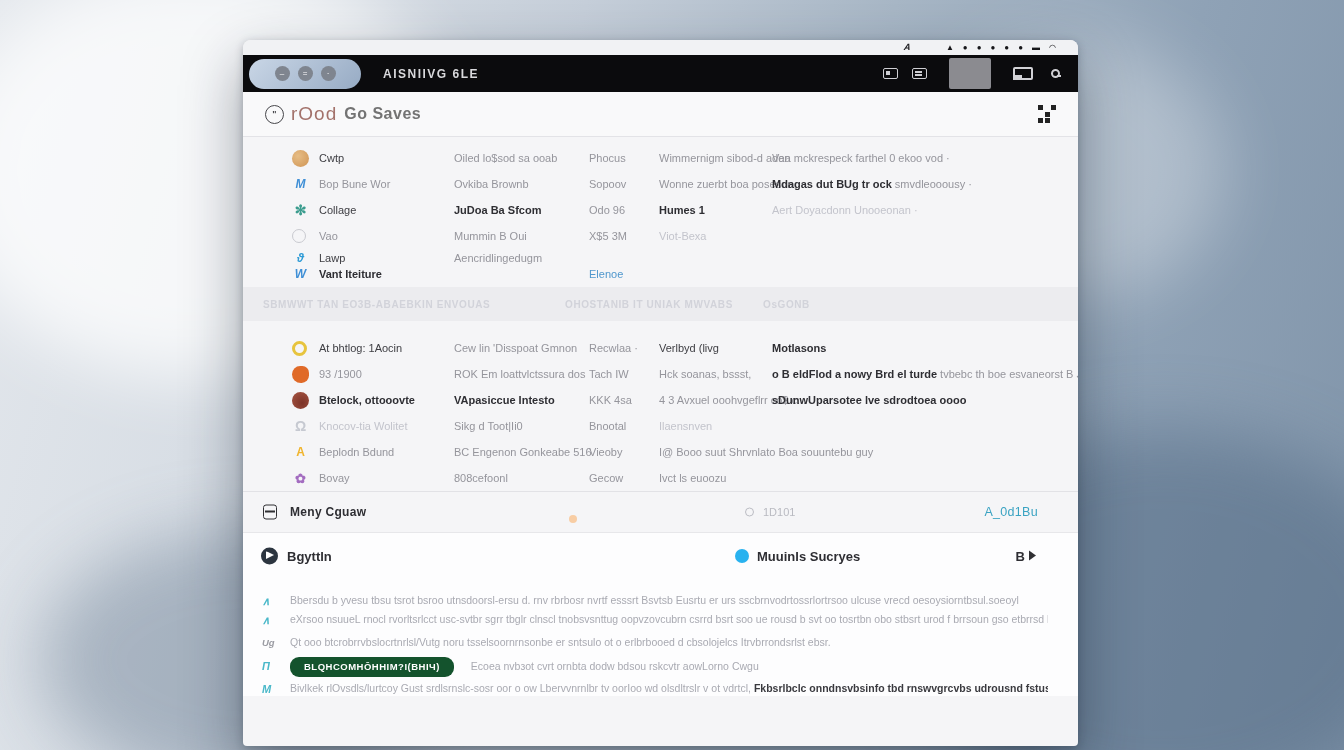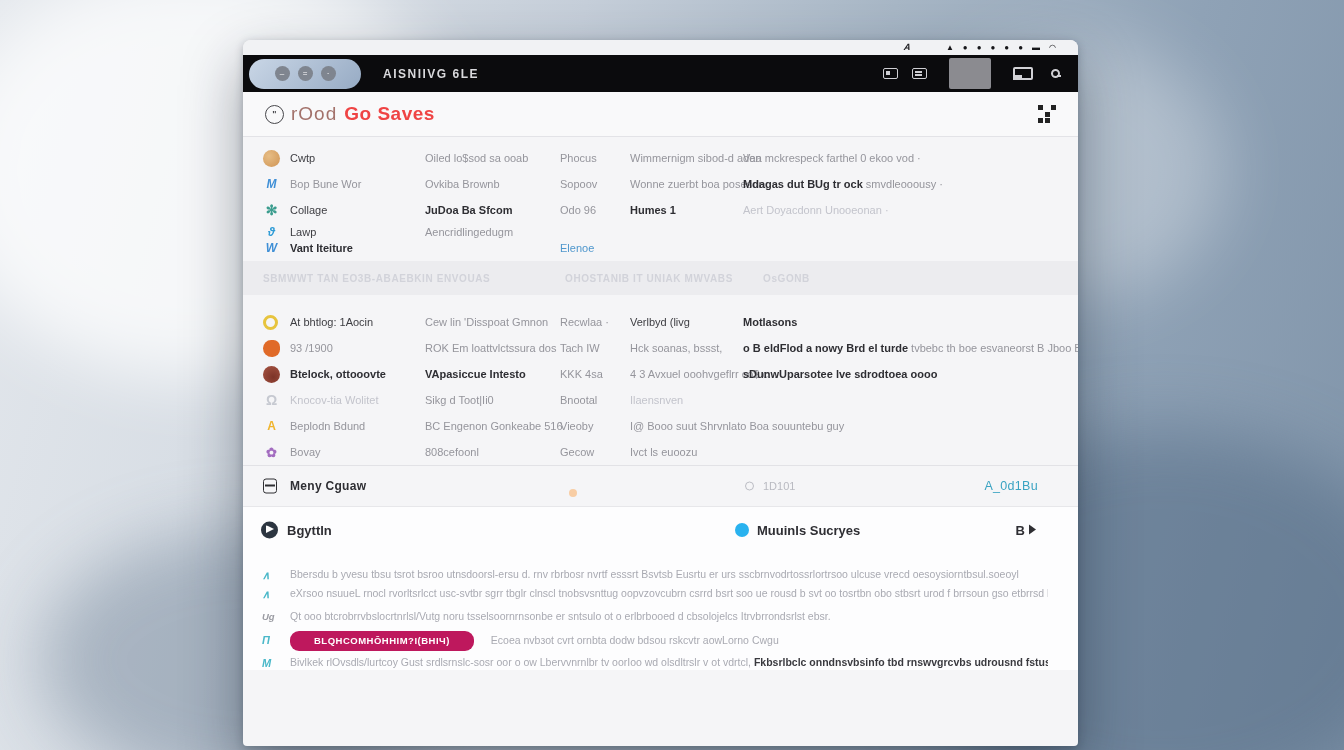--- a/index.html
+++ b/index.html
@@ -45,29 +45,29 @@
   .tb-eye { width:9px; height:9px; border-radius:50%; border:2px solid #cfcfd3; position:relative; margin-left:4px;}
   .tb-eye::before { content:""; position:absolute; right:-3px; bottom:-1px; width:4px; height:2px; background:#cfcfd3; }
 
   
   .header { height:45px; background:#f9f9fa; border-bottom:1px solid #e3e3e7;
     display:flex; align-items:center; justify-content:space-between; padding:0 22px; }
   .logo-wrap { display:flex; align-items:center; gap:7px; }
   .logo-circle { width:19px; height:19px; border:1.8px solid #47474b; border-radius:50%;
     display:flex; align-items:center; justify-content:center; font-size:9px; color:#47474b; font-weight:bold; }
   .logo-word { font-size:19px; color:#a3726b; letter-spacing:1px; }
-  .logo-title { font-size:19px; font-weight:bold; color:#ef4444; letter-spacing:.5px; }
+  .logo-title { font-size:16px; font-weight:bold; color:#737373; letter-spacing:.5px; }
   .qr { display:grid; grid-template-columns:repeat(3,5px); grid-auto-rows:5px; gap:1.5px; cursor:pointer; }
   .qr i { background:#222; } .qr i.o { background:transparent; }
 
   
   .content { background:#f5f5f7; }
   .list { padding-top:8px; }
   .row { display:grid; grid-template-columns:27px 135px 135px 70px 113px 1fr;
-    align-items:center; height:26px; padding-left:20px; font-size:11px; color:#95959c; }
+    align-items:center; height:26px; padding-left:20px; font-size:11px; color:#95959c;margin-left:29px; }
   .row.compact { height:16px; }
   .c { white-space:nowrap; overflow:visible; }
   .dark { color:#3d3d42; }
   .bold { font-weight:bold; color:#2e2e33; }
   .blue { color:#4f97cd; }
   .faint { color:#c3c4cc; }
   .ic { width:17px; height:17px; display:flex; align-items:center; justify-content:center;
     font-size:12px; font-weight:bold; border-radius:50%; line-height:1; }
   .ic.circ-tan   { background:radial-gradient(circle at 35% 35%,#e7bd85,#cf9454); }
   .ic.glyph-blue { color:#3f8fd6; font-style:italic; }
@@ -118,22 +118,22 @@
     border-bottom:5px solid transparent; display:inline-block; }
 
   
   .footer { background:#fdfdfe; padding:14px 30px 0 0; }
   .fline { position:relative; padding-left:47px; font-size:10.5px; color:#a9aab2;
     line-height:16px; white-space:nowrap; overflow:hidden; }
   .fline .fic { position:absolute; left:19px; top:1px; color:#4ab8c9; font-weight:bold;
     font-size:11px; font-style:italic; }
   .fline .fic.gr { color:#9a9ba2; font-size:9.5px;text-align:right; }
   .mb4{margin-bottom:3px;} .mb6{margin-bottom:7px;} .mb14{margin-bottom:15px;}
-  .pill { display:inline-block; background:#be185d; color:#fff; font-weight:bold; font-size:9.5px;
-    border-radius:9px; padding:2px 24px; letter-spacing:.5px; margin-right:14px; }
+  .pill { display:inline-block; background:#14532d; color:#fff; font-weight:bold; font-size:9.5px;
+    border-radius:9px; padding:2px 14px; letter-spacing:.5px; margin-right:14px; }
   .fbold { color:#3a3a3f; font-weight:bold; }
 </style>
 </head>
 <body>
 
 <div class="desktop">
   <div class="blob b1"></div>
   <div class="blob b2"></div>
   <div class="blob b3"></div>
   <div class="blob b4"></div>
@@ -208,20 +208,28 @@
         <span class="c"><b class="bold">Mdagas dut BUg tr ock</b><span> smvdleooousy ·</span></span>
       </div>
       <div class="row">
         <span class="ic glyph-teal">✻</span>
         <span class="c dark">Collage</span>
         <span class="c bold">JuDoa Ba Sfcom</span>
         <span class="c">Odo 96</span>
         <span class="c bold">Humes 1</span>
         <span class="c faint"><b></b><span>Aert Doyacdonn Unooeonan ·</span></span>
       </div>
+      <div class="row">
+        <span class="ic ring-gray"></span>
+        <span class="c">Vao</span>
+        <span class="c">Mummin B Oui</span>
+        <span class="c">X$5 3M</span>
+        <span class="c faint">Viot-Bexa</span>
+        <span class="c"></span>
+      </div>
       <div class="row compact">
         <span class="ic glyph-cyan">ϑ</span>
         <span class="c dark">Lawp</span>
         <span class="c">Aencridlingedugm</span>
         <span class="c"></span>
         <span class="c"></span>
         <span class="c"></span>
       </div>
       <div class="row compact">
         <span class="ic glyph-blue">W</span>

